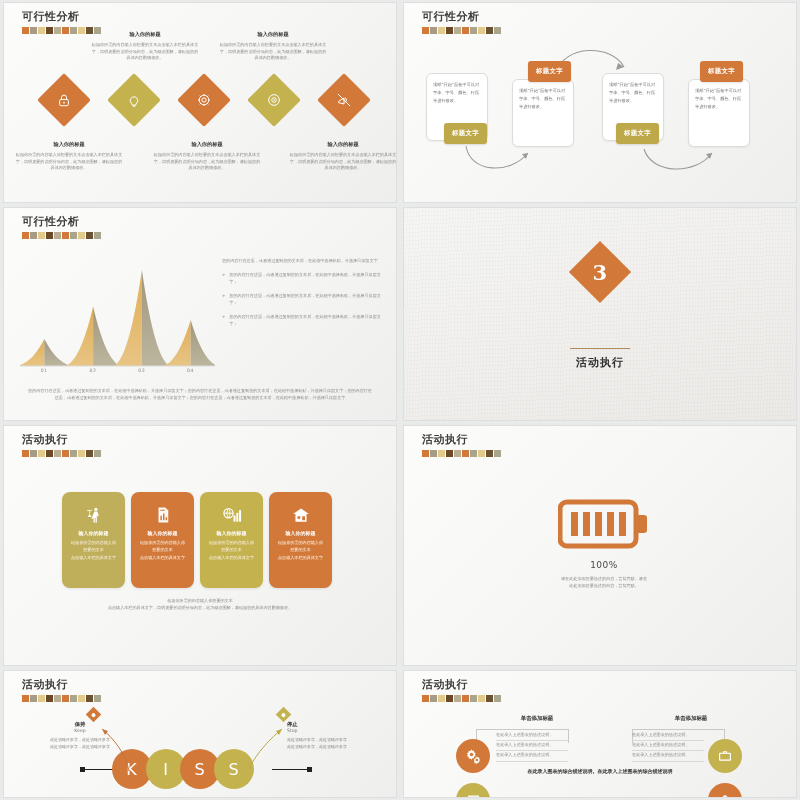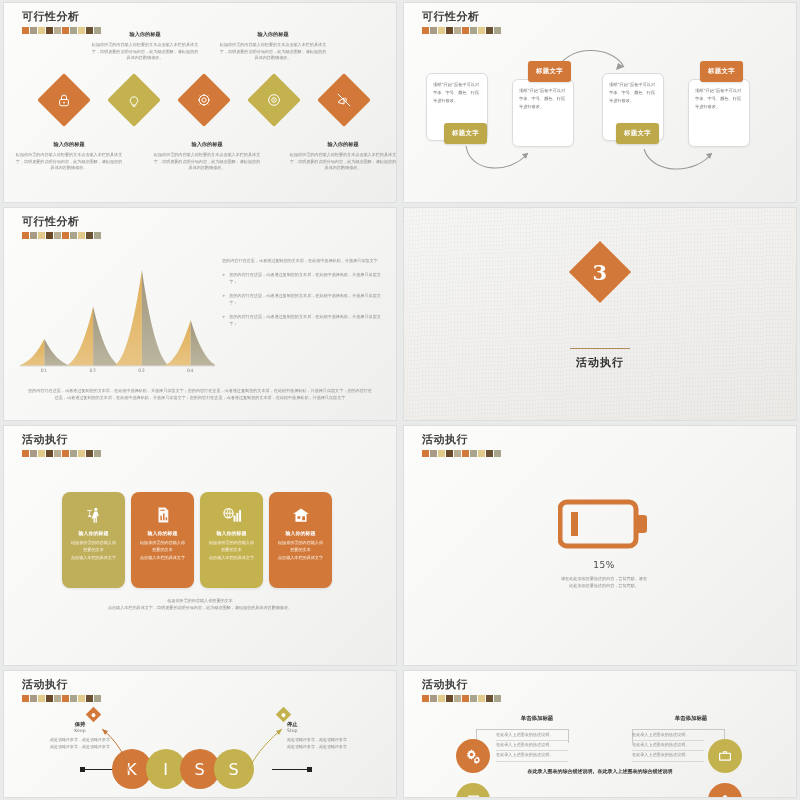--- a/index.html
+++ b/index.html
@@ -435,22 +435,26 @@
           <i style="background: rgb(168, 165, 140);"></i>
         </div>
     </div>
 
     <div class="batts">
       <div class="bcol">
         <svg width="92" height="56" viewBox="0 0 92 56">
           <rect x="2" y="6" width="76" height="44" rx="7" fill="none" stroke="#d2793a" stroke-width="5"></rect>
           <rect x="78" y="19" width="11" height="18" rx="3" fill="#d2793a"></rect>
           <rect x="13" y="16" width="7" height="24" fill="#d2793a"></rect>
+          <rect x="25" y="16" width="7" height="24" fill="#d2793a"></rect>
+          <rect x="37" y="16" width="7" height="24" fill="#d2793a"></rect>
+          <rect x="49" y="16" width="7" height="24" fill="#d2793a"></rect>
+          <rect x="61" y="16" width="7" height="24" fill="#d2793a"></rect>
         </svg>
-        <div class="bpct">15%</div>
+        <div class="bpct">100%</div>
         <div class="bdesc">请在此处添加您要描述的内容，言简意赅。请在此处添加您要描述的内容，言简意赅。</div>
       </div>
     </div>
   </div>
 
   <div class="slide">
     <div class="s-head">
       <div class="s-title">活动执行</div>
       <div class="swatches sw-auto">
           <i style="background: rgb(210, 121, 58);"></i>

